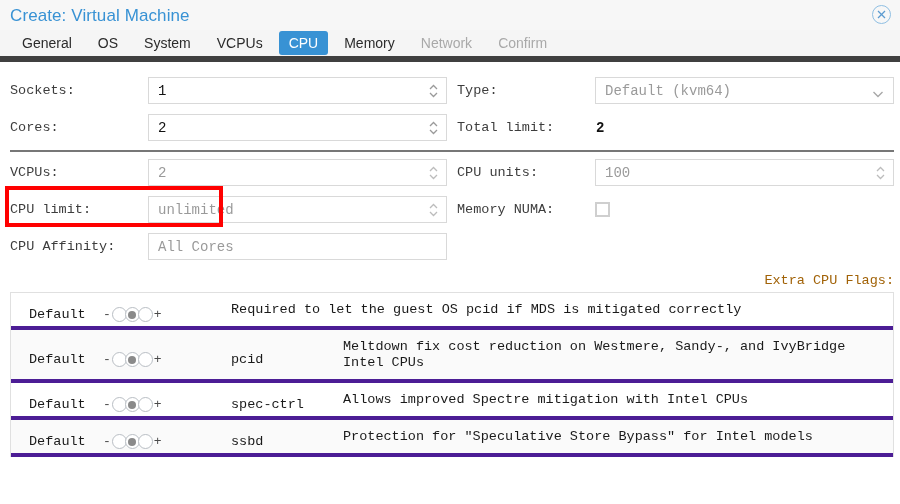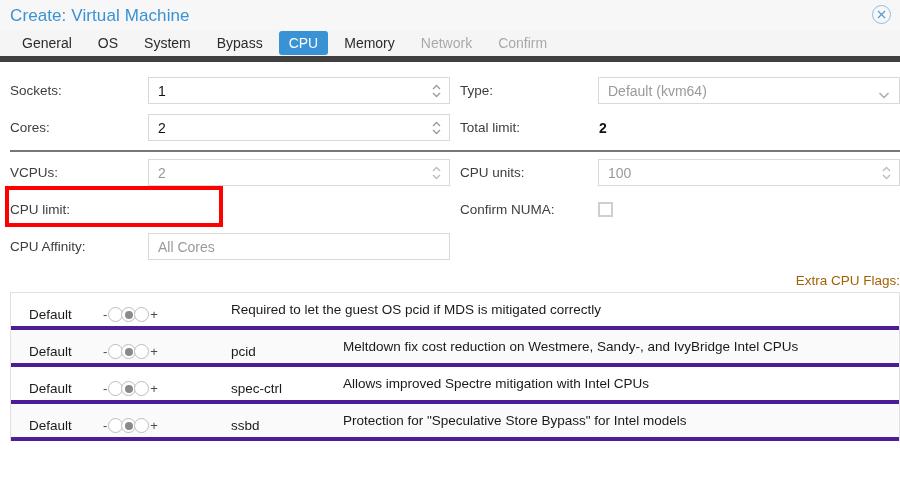--- a/index.html
+++ b/index.html
@@ -69,21 +69,22 @@
     color: #ffffff;
   }
   .tab.disabled {
     color: #a9a9a9;
     cursor: default;
   }
 
   
   .form {
     position: relative;
-    padding: 10px 0 0 10px;
+    padding: 10px 6px 0 10px;
+    font-family: Liberation Mono, monospace;
   }
   .cols {
     display: flex;
   }
   .col {
     width: 440px;
   }
   .col.right { margin-left: 10px; }
 
   .field {
@@ -258,21 +259,21 @@
       <line x1="5" y1="5" x2="12" y2="12" stroke="#5b9bd0" stroke-width="1.3"></line>
       <line x1="12" y1="5" x2="5" y2="12" stroke="#5b9bd0" stroke-width="1.3"></line>
     </svg>
   </div>
 </div>
 
 <div class="tabbar">
   <div class="tab">General</div>
   <div class="tab">OS</div>
   <div class="tab">System</div>
-  <div class="tab">Bypass</div>
+  <div class="tab">VCPUs</div>
   <div class="tab active">CPU</div>
   <div class="tab">Memory</div>
   <div class="tab disabled">Network</div>
   <div class="tab disabled">Confirm</div>
 </div>
 
 <div class="form">
 
   <div class="annot"></div>
 
@@ -342,20 +343,29 @@
             <svg width="11" height="17" viewBox="0 0 11 17" aria-hidden="true">
               <polyline points="2,6.5 5.5,3 9,6.5" fill="none" stroke="#bcbcbc" stroke-width="1.3"></polyline>
               <polyline points="2,10.5 5.5,14 9,10.5" fill="none" stroke="#bcbcbc" stroke-width="1.3"></polyline>
             </svg>
           </span>
         </div>
       </div>
 
       <div class="field">
         <span class="flabel">CPU limit:</span>
+        <div class="input">
+          <span class="val muted">unlimited</span>
+          <span class="spin">
+            <svg width="11" height="17" viewBox="0 0 11 17" aria-hidden="true">
+              <polyline points="2,6.5 5.5,3 9,6.5" fill="none" stroke="#bcbcbc" stroke-width="1.3"></polyline>
+              <polyline points="2,10.5 5.5,14 9,10.5" fill="none" stroke="#bcbcbc" stroke-width="1.3"></polyline>
+            </svg>
+          </span>
+        </div>
       </div>
 
       <div class="field">
         <span class="flabel">CPU Affinity:</span>
         <div class="input">
           <span class="val muted">All Cores</span>
         </div>
       </div>
 
     </div>
@@ -369,21 +379,21 @@
           <span class="spin">
             <svg width="11" height="17" viewBox="0 0 11 17" aria-hidden="true">
               <polyline points="2,6.5 5.5,3 9,6.5" fill="none" stroke="#bcbcbc" stroke-width="1.3"></polyline>
               <polyline points="2,10.5 5.5,14 9,10.5" fill="none" stroke="#bcbcbc" stroke-width="1.3"></polyline>
             </svg>
           </span>
         </div>
       </div>
 
       <div class="field">
-        <span class="flabel">Confirm NUMA:</span>
+        <span class="flabel">Memory NUMA:</span>
         <span class="checkbox"></span>
       </div>
 
     </div>
   </div>
 
   <div class="flags-label">Extra CPU Flags:</div>
 
   <div class="flags-table">
 

